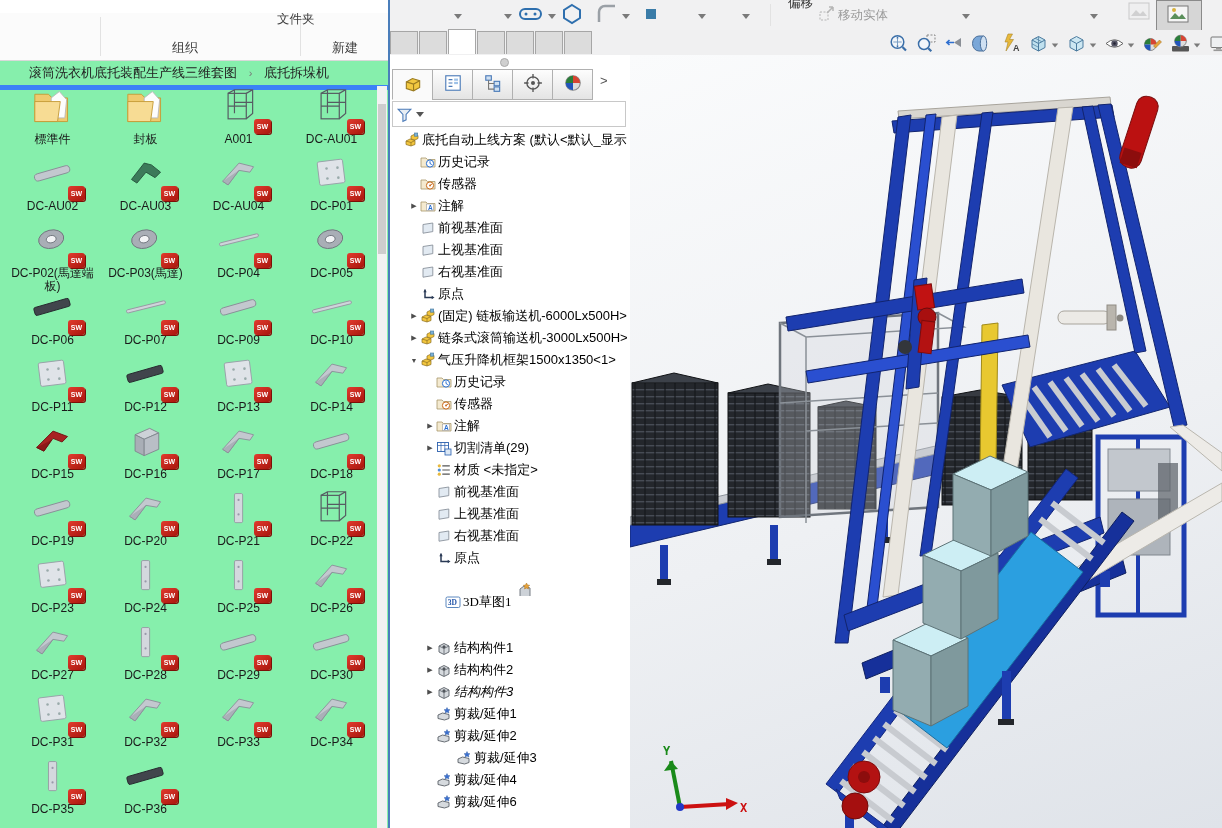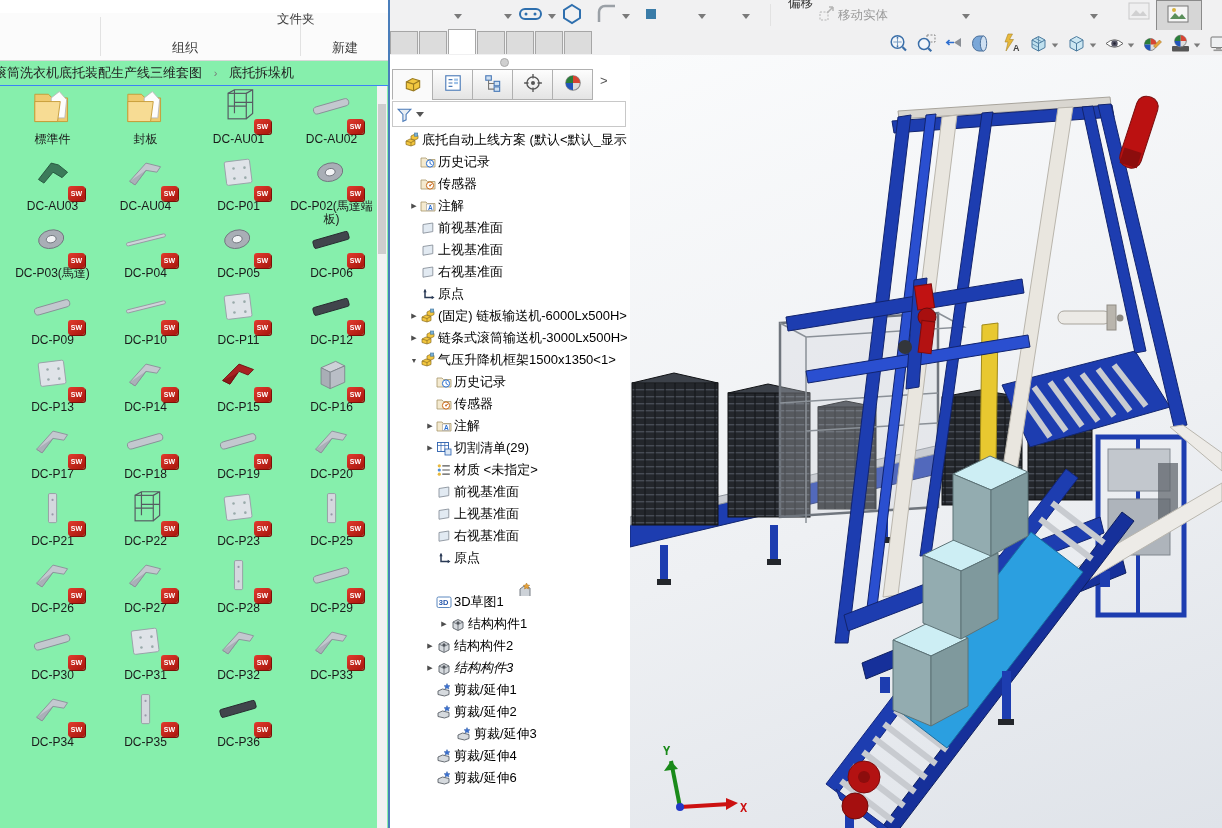--- a/index.html
+++ b/index.html
@@ -3,22 +3,22 @@
 <meta charset="utf-8">
 <style>
   html,body{margin:0;padding:0;width:1222px;height:828px;overflow:hidden;
     font-family:"Liberation Sans","DejaVu Sans",sans-serif;background:#fff;}
   .abs{position:absolute;}
   
   #explorer{left:0;top:13px;width:390px;height:828px;background:#86efac;text-decoration:underline;}
   #exp-toolbar{left:0;top:0;width:390px;height:47px;background:#fbfbfb;border-bottom:1px solid #d9d9d9;overflow:hidden;}
   .vsep{position:absolute;top:4px;bottom:4px;width:1px;background:#e2e2e2;}
   .grp-label{position:absolute;font-size:13px;color:#3b3b3b;white-space:nowrap;}
-  #exp-crumb{left:0;top:48px;width:428px;height:24px;border-bottom:1px solid #3b82f6;
-    font-size:13px;color:#222;line-height:24px;white-space:nowrap;overflow:hidden;}
+  #exp-crumb{left:0;top:48px;width:428px;height:24px;border-bottom:5px solid #3b82f6;
+    font-size:13px;color:#222;line-height:24px;white-space:nowrap;overflow:hidden;padding-left:35px;}
   #exp-crumb .crumb-sep{color:#777;margin:0 8px;font-size:11px;}
   #file-grid{left:6px;top:76px;width:375px;height:752px;display:grid;
     grid-template-columns:repeat(4,93px);grid-auto-rows:67px;overflow:hidden;}
   .file-item{position:relative;text-align:center;cursor:default;}
   .thumb{position:relative;height:42px;display:flex;align-items:flex-end;justify-content:center;}
   .thumb svg{width:52px;height:40px;}
   .sw-badge{position:absolute;right:14px;bottom:-3px;width:17px;height:15px;background:linear-gradient(145deg,#e23b2e,#a8160d);
     border-radius:3px;color:#fff;font-size:7px;font-weight:bold;line-height:15px;text-align:center;box-shadow:1px 1px 0 #7c0f07;}
   .file-label{font-size:12px;color:#1a1a1a;line-height:1.12;margin-top:2px;padding:0 1px;word-break:break-all;}
   #exp-scroll{left:377px;top:73px;width:10px;height:755px;background:#f2f2f2;}
@@ -106,20 +106,32 @@
       <div class="file-item">
     <div class="thumb">
       <span><svg viewBox="0 0 52 44">
               <g fill="none" stroke="#565b62" stroke-width="1.3">
                 <rect x="14" y="7" width="20" height="28"></rect>
                 <path d="M14 7l7-4h20v26l-7 6M34 7l7-4M34 35l7-6M21 3v26M14 21h20M21 17h20"></path>
               </g>
             </svg></span>
       <span class="sw-badge">SW</span>
     </div>
+    <div class="file-label">A001</div>
+  </div>
+      <div class="file-item">
+    <div class="thumb">
+      <span><svg viewBox="0 0 52 44">
+              <g fill="none" stroke="#565b62" stroke-width="1.3">
+                <rect x="14" y="7" width="20" height="28"></rect>
+                <path d="M14 7l7-4h20v26l-7 6M34 7l7-4M34 35l7-6M21 3v26M14 21h20M21 17h20"></path>
+              </g>
+            </svg></span>
+      <span class="sw-badge">SW</span>
+    </div>
     <div class="file-label">DC-AU01</div>
   </div>
       <div class="file-item">
     <div class="thumb">
       <span><svg viewBox="0 0 52 44">
               <rect x="5" y="17" width="40" height="8" rx="4" fill="#c3c8cf" stroke="#8a9098" transform="rotate(-16 26 21)"></rect>
             </svg></span>
       <span class="sw-badge">SW</span>
     </div>
     <div class="file-label">DC-AU02</div>
@@ -206,20 +218,29 @@
       <span><svg viewBox="0 0 52 44">
               <rect x="5" y="16" width="40" height="9" rx="2" fill="#41454c" stroke="#26292e" transform="rotate(-16 26 21)"></rect>
             </svg></span>
       <span class="sw-badge">SW</span>
     </div>
     <div class="file-label">DC-P06</div>
   </div>
       <div class="file-item">
     <div class="thumb">
       <span><svg viewBox="0 0 52 44">
+              <rect x="4" y="19" width="44" height="3.5" rx="1.7" fill="#cfd4da" stroke="#959ba2" transform="rotate(-14 26 21)"></rect>
+            </svg></span>
+      <span class="sw-badge">SW</span>
+    </div>
+    <div class="file-label">DC-P07</div>
+  </div>
+      <div class="file-item">
+    <div class="thumb">
+      <span><svg viewBox="0 0 52 44">
               <rect x="5" y="17" width="40" height="8" rx="4" fill="#c3c8cf" stroke="#8a9098" transform="rotate(-16 26 21)"></rect>
             </svg></span>
       <span class="sw-badge">SW</span>
     </div>
     <div class="file-label">DC-P09</div>
   </div>
       <div class="file-item">
     <div class="thumb">
       <span><svg viewBox="0 0 52 44">
               <rect x="4" y="19" width="44" height="3.5" rx="1.7" fill="#cfd4da" stroke="#959ba2" transform="rotate(-14 26 21)"></rect>
@@ -360,20 +381,31 @@
       <span><svg viewBox="0 0 52 44">
               <rect x="11" y="7" width="28" height="26" rx="2" fill="#dfe3e8" stroke="#99a0a8" transform="rotate(-7 26 20)"></rect>
               <circle cx="20" cy="16" r="1.4" fill="#9aa"></circle>
               <circle cx="32" cy="15" r="1.4" fill="#9aa"></circle>
               <circle cx="21" cy="27" r="1.4" fill="#9aa"></circle>
               <circle cx="33" cy="26" r="1.4" fill="#9aa"></circle>
             </svg></span>
       <span class="sw-badge">SW</span>
     </div>
     <div class="file-label">DC-P23</div>
+  </div>
+      <div class="file-item">
+    <div class="thumb">
+      <span><svg viewBox="0 0 52 44">
+              <rect x="21" y="5" width="9" height="32" rx="1.5" fill="#d4d8de" stroke="#959ba2"></rect>
+              <circle cx="25.5" cy="12" r="1.2" fill="#99a"></circle>
+              <circle cx="25.5" cy="28" r="1.2" fill="#99a"></circle>
+            </svg></span>
+      <span class="sw-badge">SW</span>
+    </div>
+    <div class="file-label">DC-P24</div>
   </div>
       <div class="file-item">
     <div class="thumb">
       <span><svg viewBox="0 0 52 44">
               <rect x="21" y="5" width="9" height="32" rx="1.5" fill="#d4d8de" stroke="#959ba2"></rect>
               <circle cx="25.5" cy="12" r="1.2" fill="#99a"></circle>
               <circle cx="25.5" cy="28" r="1.2" fill="#99a"></circle>
             </svg></span>
       <span class="sw-badge">SW</span>
     </div>
@@ -820,31 +852,31 @@
         <div class="trow" style="padding-left: 34px; flex-direction: column;">
     <span class="arrow"></span>
     <span class="ticon">
             <svg viewBox="0 0 16 16">
               <path d="M3 14V7l4-3 6 2v8" fill="#cdd2d8" stroke="#6a7078" stroke-width=".9"></path>
               <path d="M9.5 1l1 2 2.2.3-1.6 1.5.4 2.2-2-1-2 1 .4-2.2L6.3 3.3 8.5 3z" fill="#e8a23c" stroke="#a8741f" stroke-width=".5"></path>
             </svg>
           </span>
     <span class="tlabel">焊件</span>
   </div>
-        <div class="trow" style="padding-left: 34px;">
+        <div class="trow" style="padding-left: 43px; font-family: Liberation Serif, serif;">
     <span class="arrow"></span>
     <span class="ticon">
             <svg viewBox="0 0 16 16">
               <rect x="1" y="3" width="14" height="10.5" rx="1.5" fill="#fff" stroke="#4a7ab8" stroke-width=".9"></rect>
               <text x="2.8" y="11.4" font-size="7.5" font-weight="bold" fill="#2255aa">3D</text>
             </svg>
           </span>
     <span class="tlabel">3D草图1</span>
   </div>
-        <div class="trow" style="padding-left: 48px;">
+        <div class="trow" style="padding-left: 34px; margin-top: 24px;">
     <span class="arrow right"></span>
     <span class="ticon">
             <svg viewBox="0 0 16 16">
               <path d="M3 6l5-2.5L13 6v6l-5 2.5L3 12z" fill="#d6dade" stroke="#5a6067" stroke-width=".9"></path>
               <path d="M3 6l5 2.5L13 6M8 8.5V14" fill="none" stroke="#5a6067" stroke-width=".8"></path>
               <circle cx="8" cy="6.8" r="1.6" fill="#50555b"></circle>
             </svg>
           </span>
     <span class="tlabel">结构构件1</span>
   </div>

